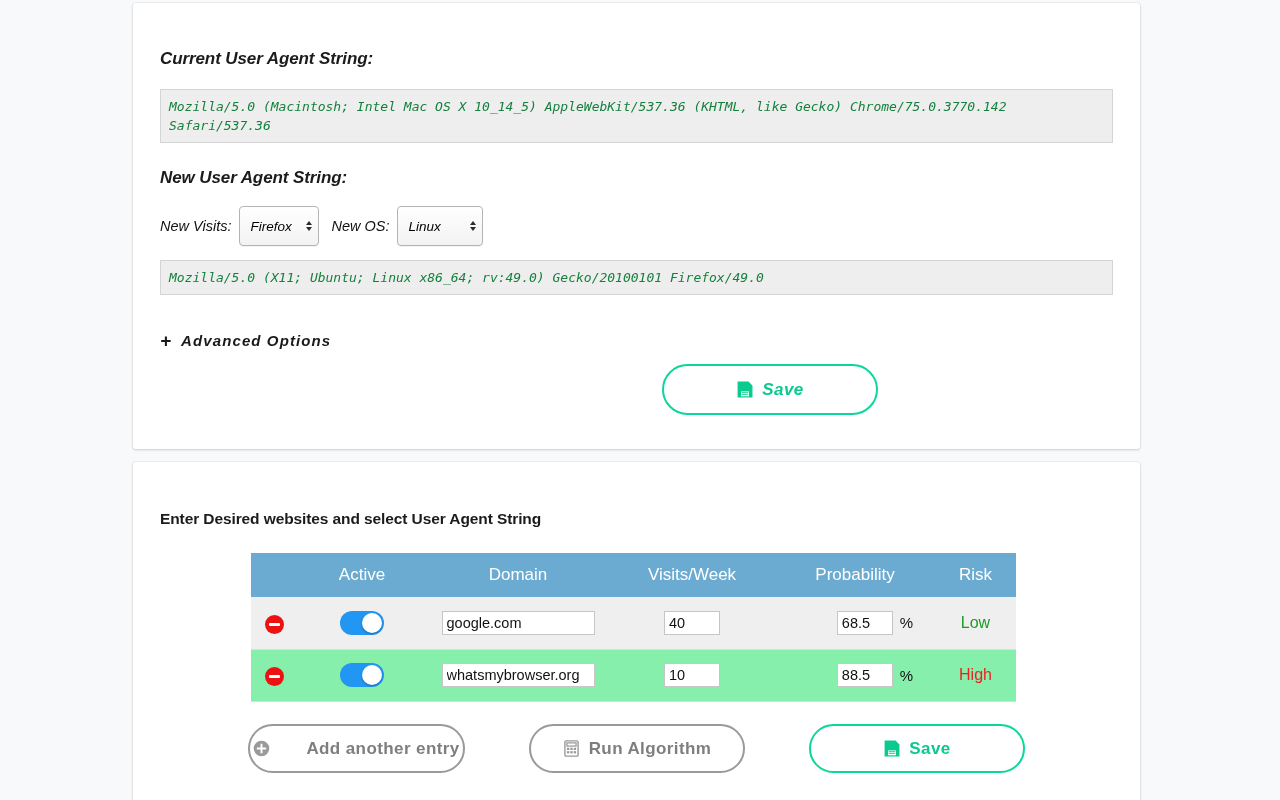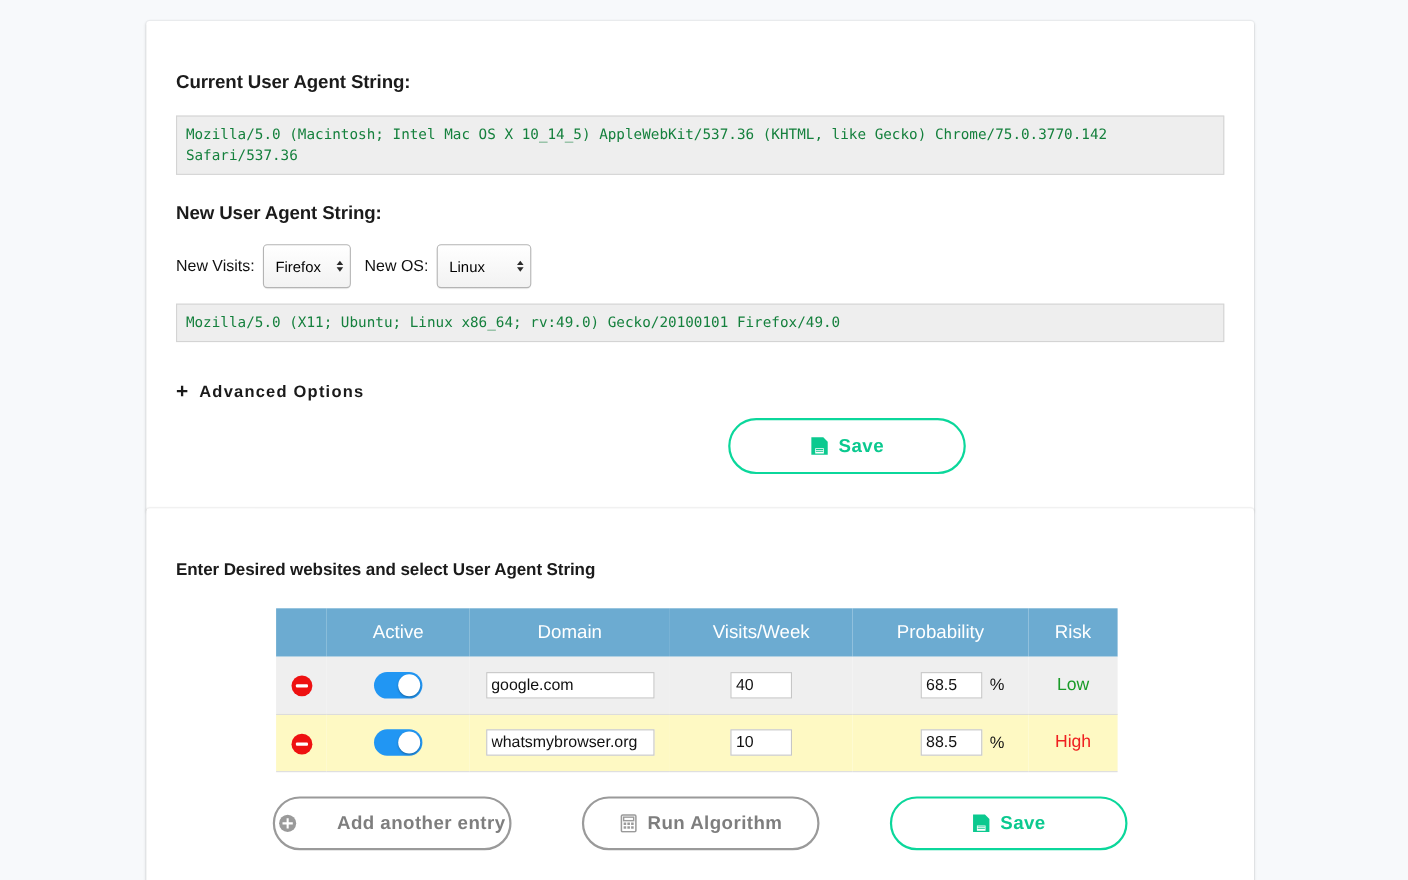--- a/index.html
+++ b/index.html
@@ -17,21 +17,21 @@
 
   
   .card {
     position: absolute;
     left: 133px;
     width: 1007px;
     background: #ffffff;
     border-radius: 3px;
     box-shadow: 0 1px 3px rgba(0,0,0,0.16), 0 0 0 1px rgba(0,0,0,0.03);
   }
-  #card-ua   { top: 19px;   height: 446px; }
+  #card-ua   { top: 3px;   height: 446px; font-style: italic; }
   #card-sites{ top: 462px; height: 345px; }
 
   .card-inner { padding: 0 27px; }
 
   
   h2.section-title {
     font-size: 17px;
     font-weight: bold;
     color: #1b1b1b;
     margin: 0;
@@ -166,21 +166,21 @@
   th.col-risk { width: 81px; }
 
   table.sites tbody td {
     height: 52px;
     padding: 0 10px;
     text-align: center;
     vertical-align: middle;
     border-bottom: 1px solid #dcdcdc;
   }
   table.sites tbody tr.odd td { background: #efefef; }
-  table.sites tbody tr.even td { background: #fef9c3; }
+  table.sites tbody tr.even td { background: #86efac; }
 
   
   .del-icon {
     width: 19px; height: 19px;
     border-radius: 50%;
     background: #ee1111;
     display: inline-flex;
     align-items: center;
     justify-content: center;
     cursor: pointer;

